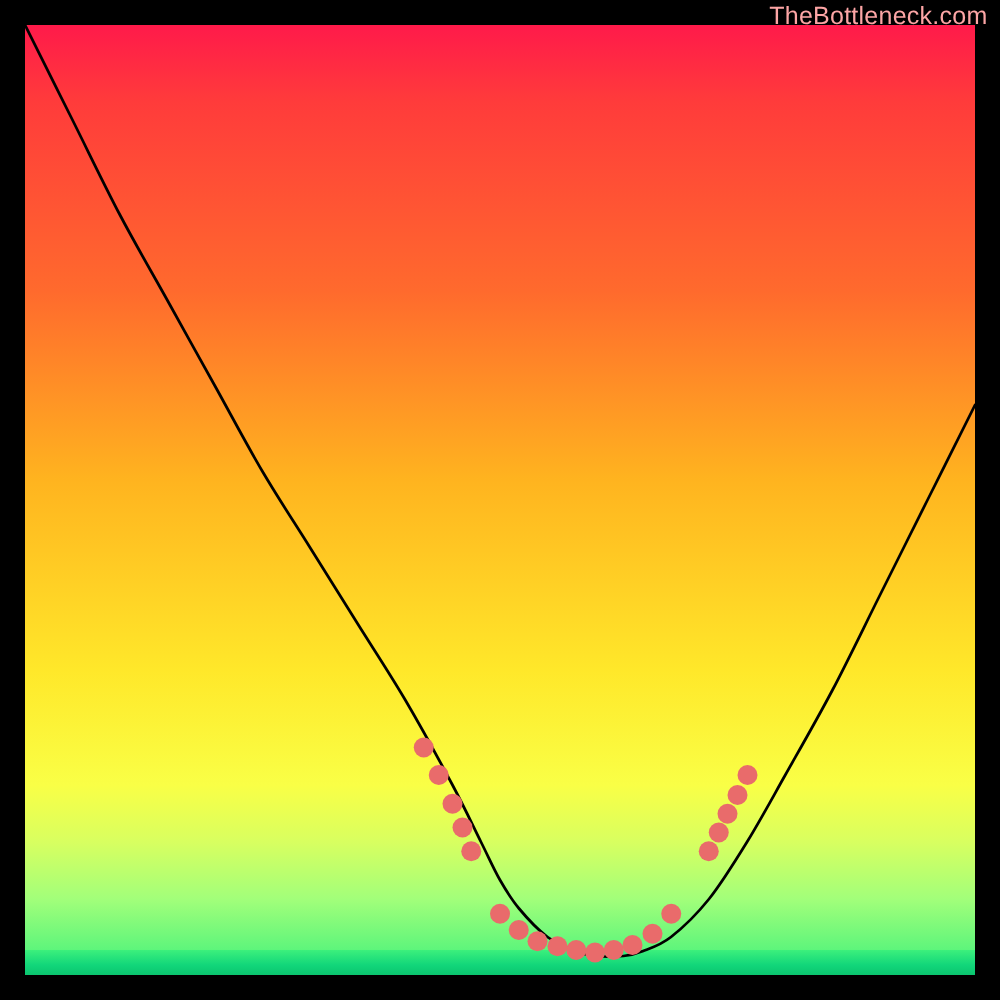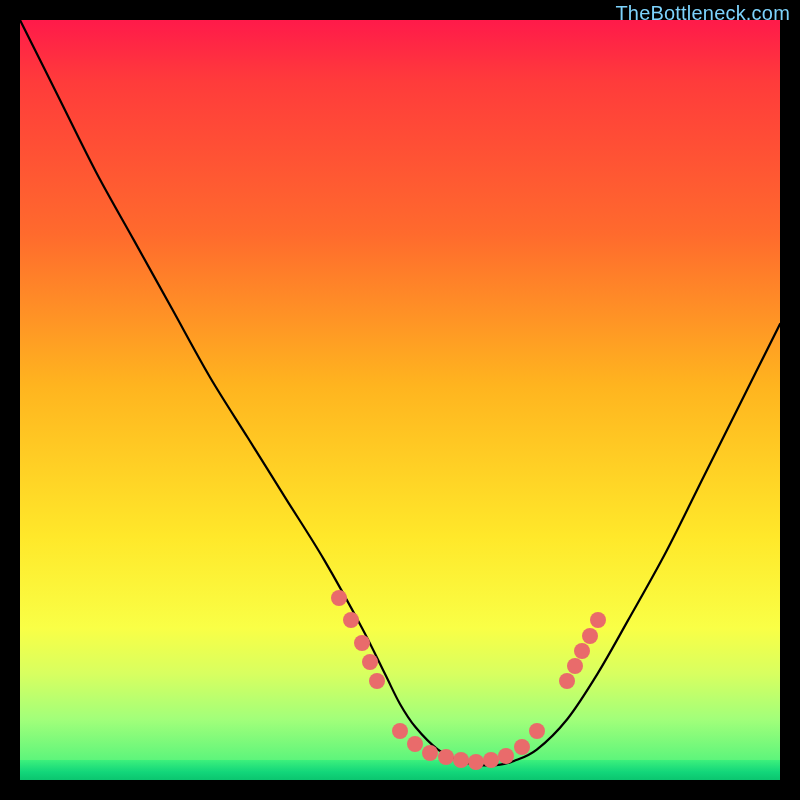--- a/index.html
+++ b/index.html
@@ -37,21 +37,21 @@
   .dot {
     position: absolute;
     width: 16px; height: 16px;
     margin: -8px 0 0 -8px;
     background: #e96b6b;
     border-radius: 50%;
   }
   .watermark {
     position: absolute;
     top: 2px; right: 10px;
-    color: #7dd3fc;
+    color: #fca5a5;
     font-size: 20px;
     letter-spacing: 0.2px;
     user-select: none;
     text-align: right;
   }
 </style>
 </head>
 <body>
 
 <div class="stage">

